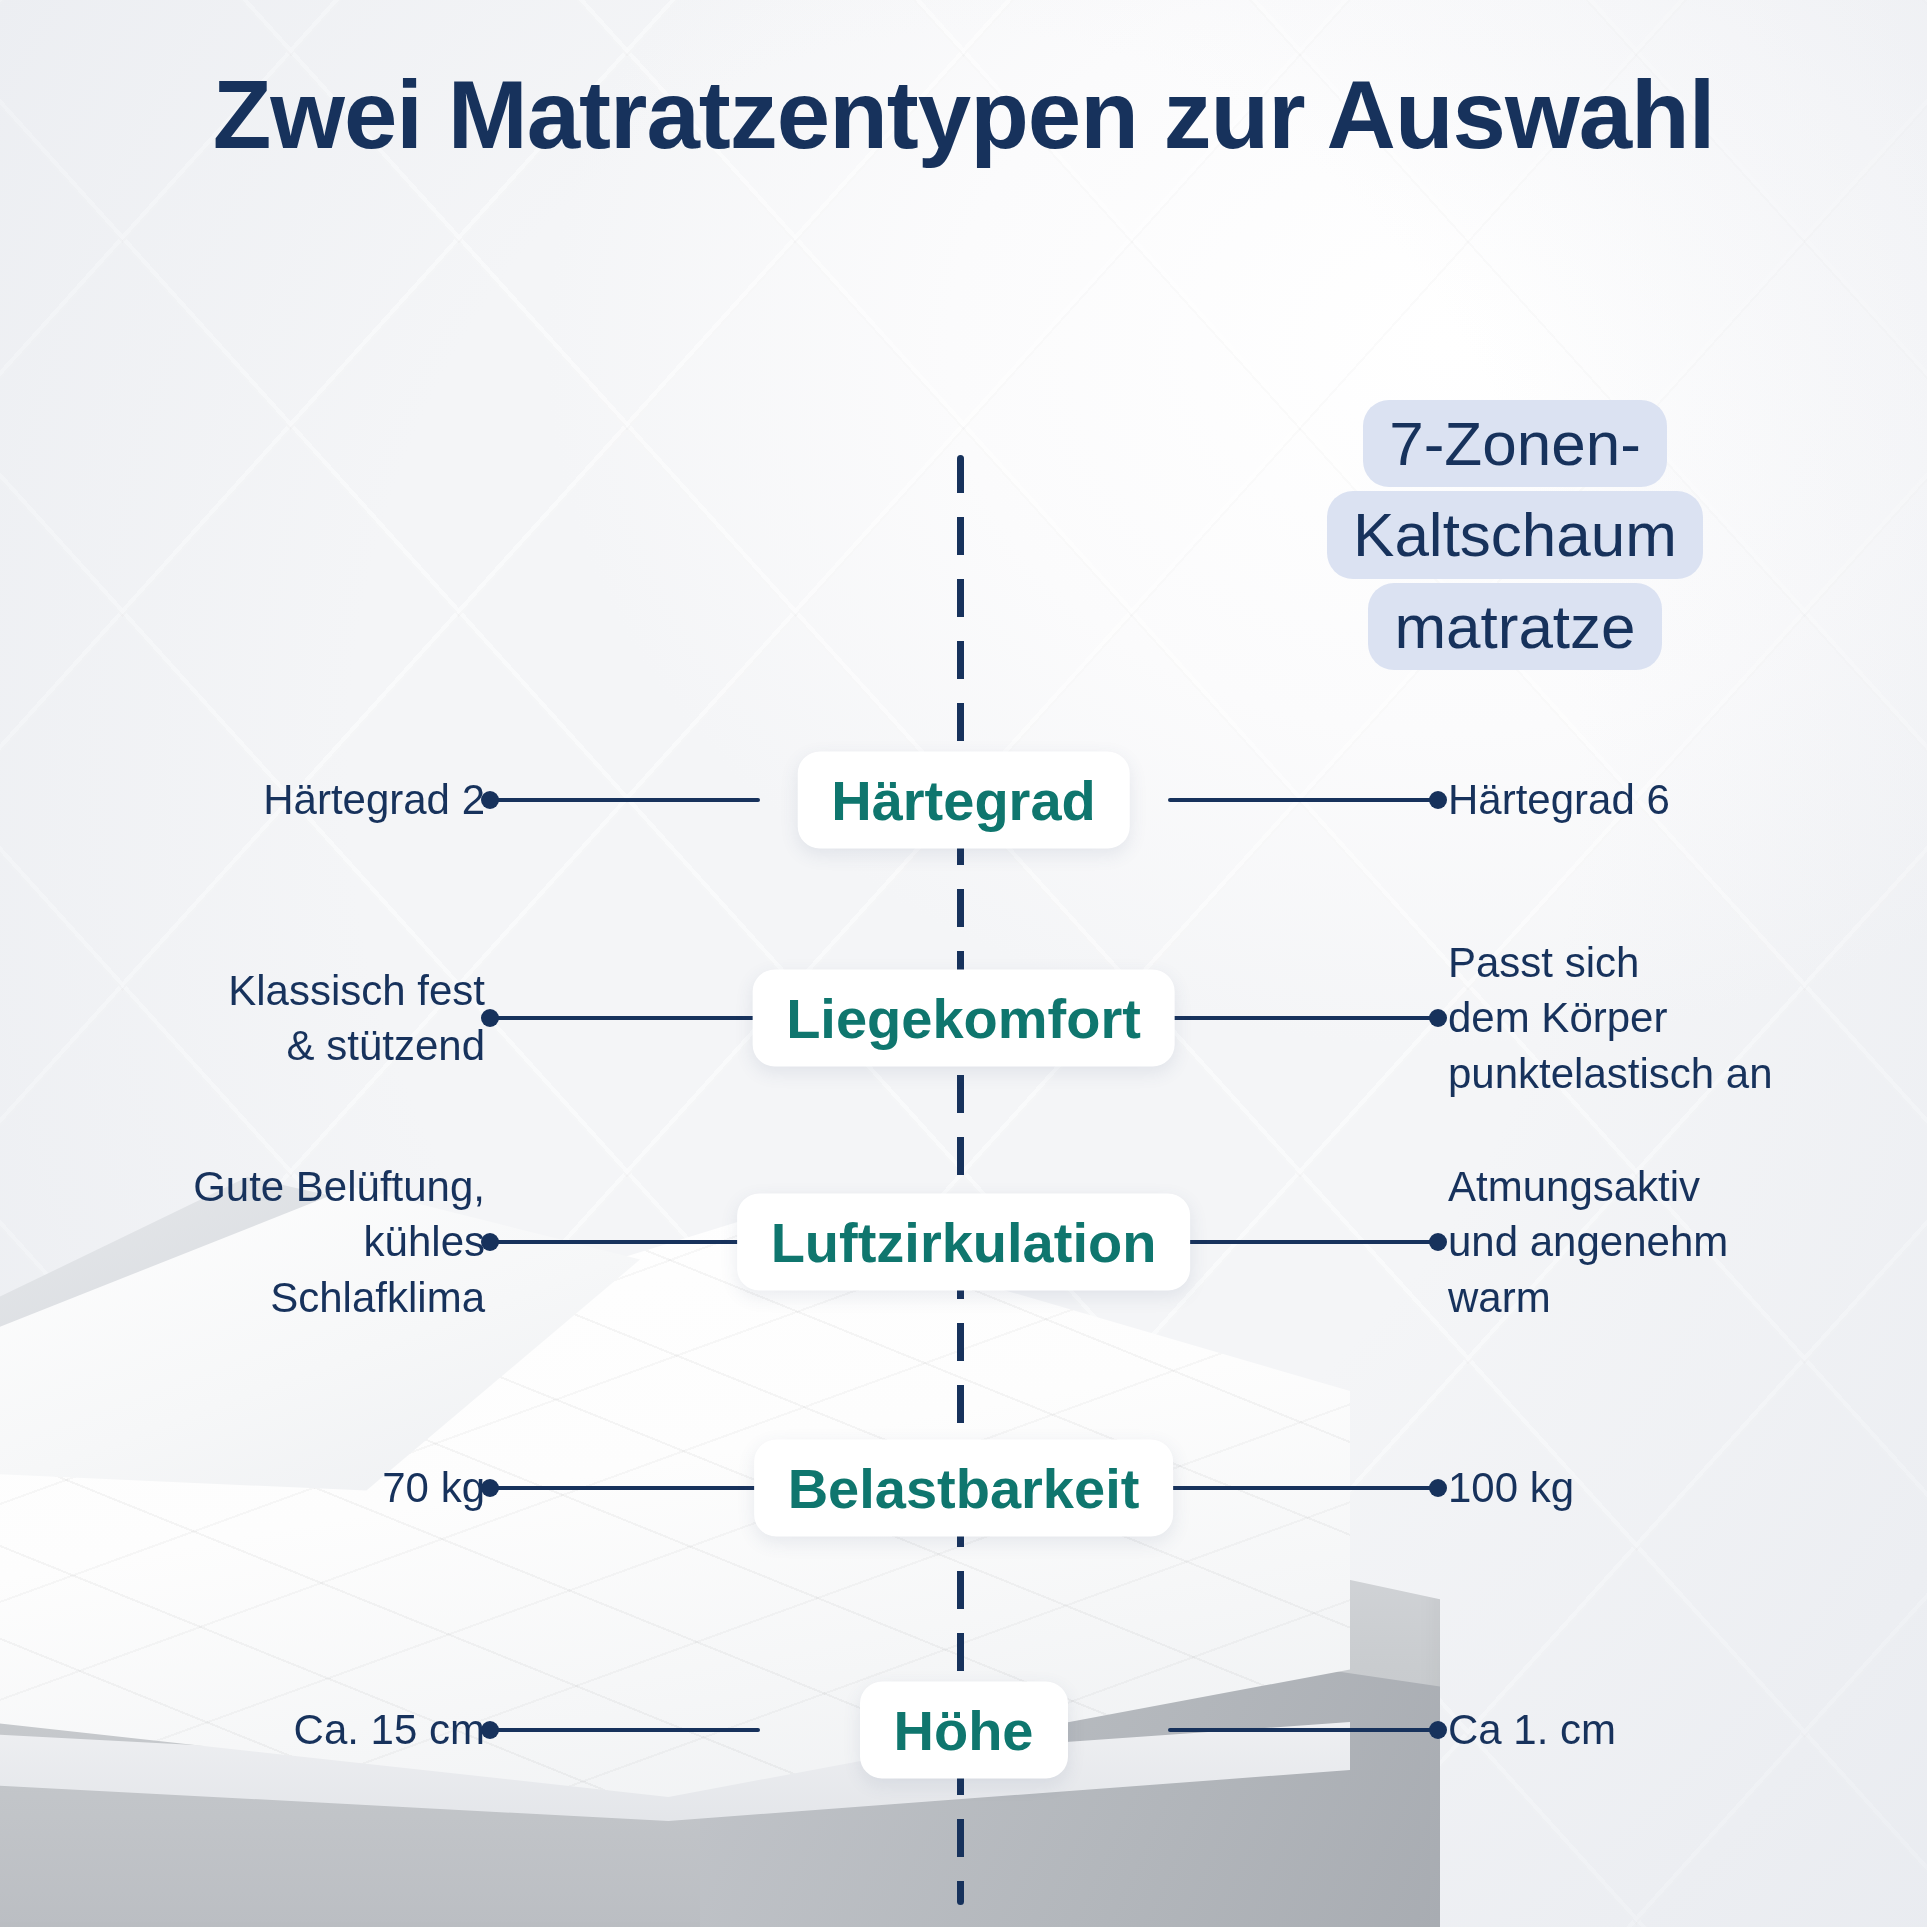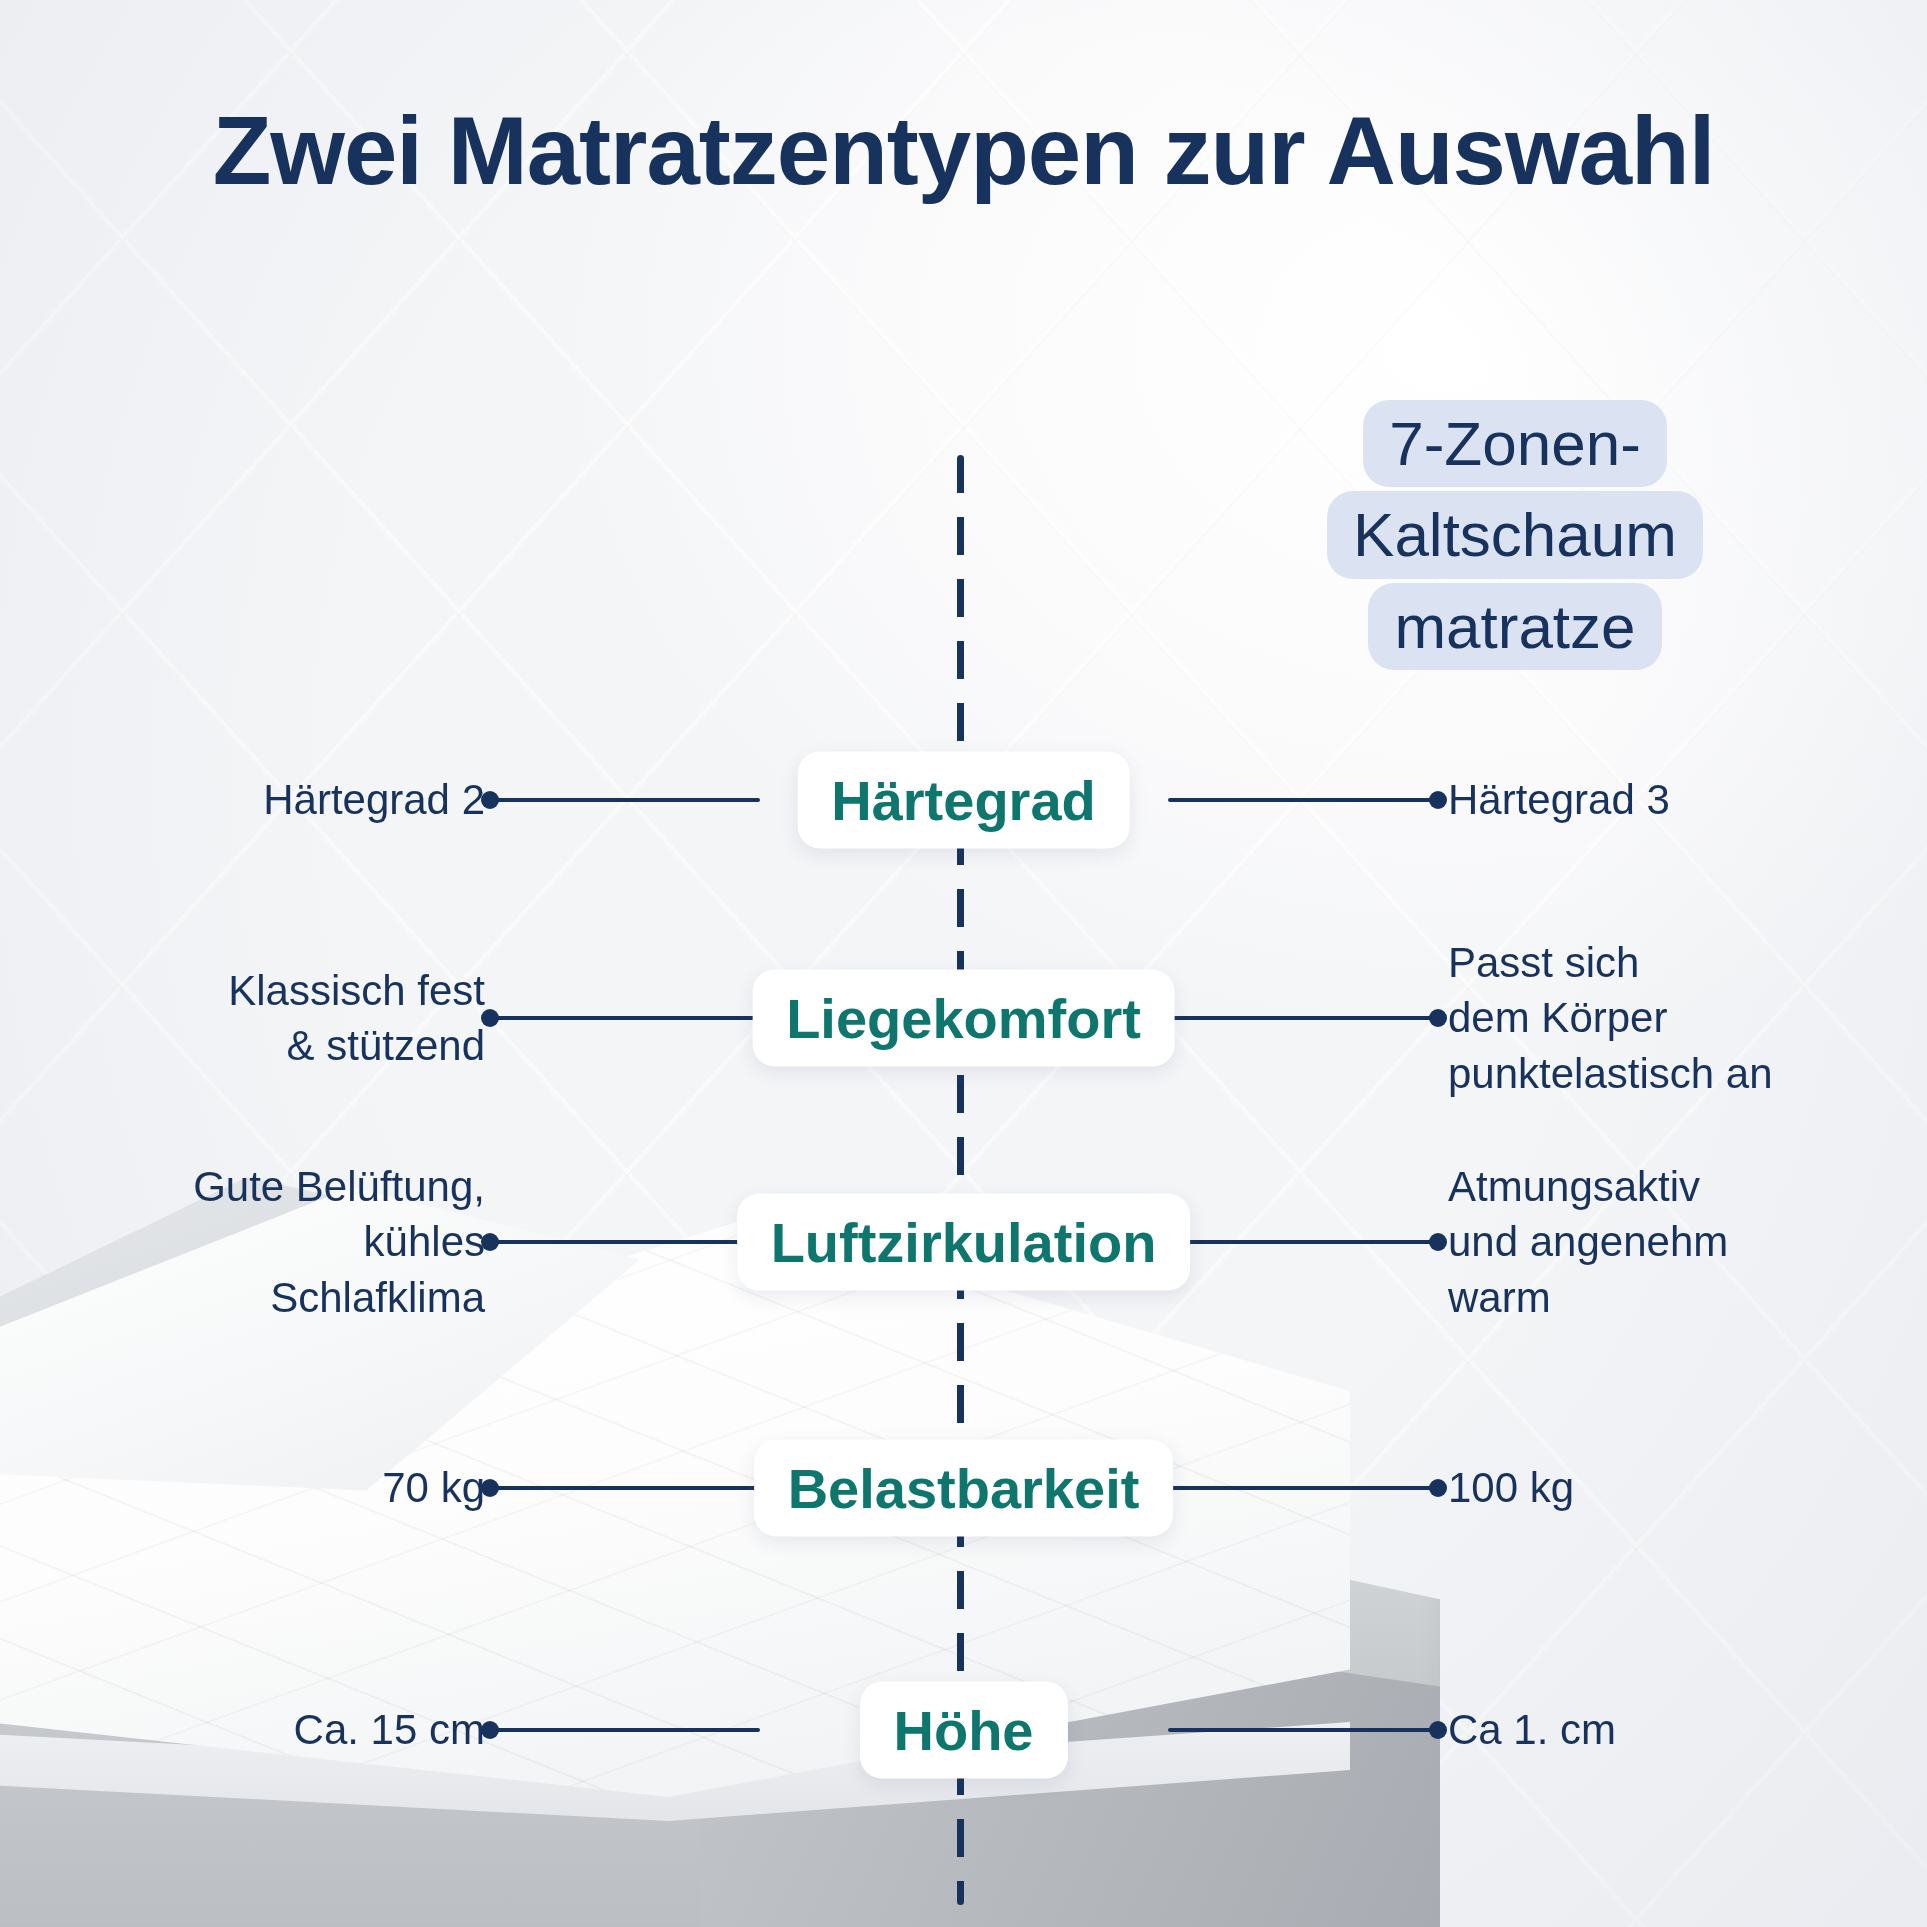--- a/index.html
+++ b/index.html
@@ -128,21 +128,20 @@
     position: absolute;
     top: 58px;
     left: 0;
     width: 100%;
     text-align: center;
     color: #17325c;
     font-weight: 800;
     font-size: 96px;
     line-height: 1.18;
     letter-spacing: -1px;
-    margin-top: 36px;
   }
 
   
   .col-title {
     position: absolute;
     color: #17325c;
     font-size: 62px;
     line-height: 1.28;
     text-align: center;
     font-weight: 400;
@@ -255,21 +254,21 @@
   <div class="divider"></div>
 
   <div id="rows-layer">
       <div class="row" style="top: 800px;">
         <div class="connector" style="left: 490px; width: 270px;"></div>
         <div class="connector" style="left: 1168px; width: 270px;"></div>
         <div class="dot" style="left: 490px;"></div>
         <div class="dot" style="left: 1438px;"></div>
         <div class="center-chip">Härtegrad</div>
         <div class="side-label left">Härtegrad 2</div>
-        <div class="side-label right">Härtegrad 3</div>
+        <div class="side-label right">Härtegrad 6</div>
       </div>
       <div class="row" style="top: 1018px;">
         <div class="connector" style="left: 490px; width: 270px;"></div>
         <div class="connector" style="left: 1168px; width: 270px;"></div>
         <div class="dot" style="left: 490px;"></div>
         <div class="dot" style="left: 1438px;"></div>
         <div class="center-chip">Liegekomfort</div>
         <div class="side-label left">Klassisch fest<br>&amp; stützend</div>
         <div class="side-label right">Passt sich<br>dem Körper<br>punktelastisch an</div>
       </div>

